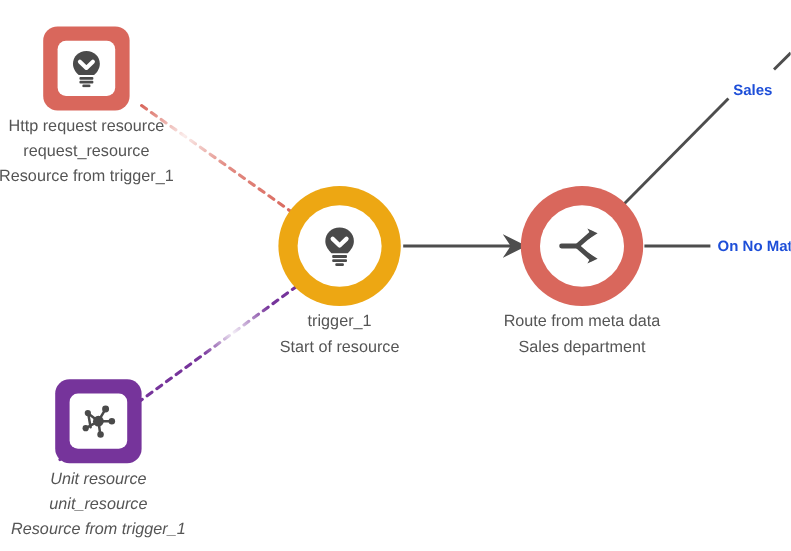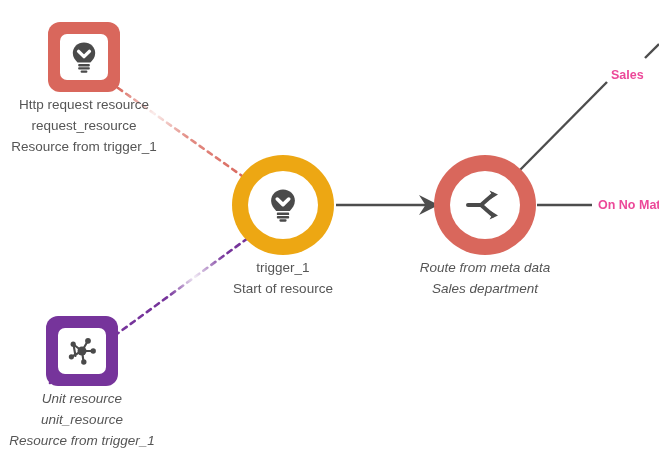--- a/index.html
+++ b/index.html
@@ -88,21 +88,21 @@
     left: 50%;
     transform: translateX(-50%);
   }
   .labels div { color: #555555; }
 
   
   .edge-label {
     position: absolute;
     font-size: 12.5px;
     font-weight: bold;
-    color: #ec4899;
+    color: #1d4ed8;
     white-space: nowrap;
   }
 </style>
 </head>
 <body>
 
 <div id="canvas">
 
   <svg class="edges" viewBox="0 0 659 459" xmlns="http://www.w3.org/2000/svg">
     <defs>
@@ -130,21 +130,21 @@
 
     <line x1="336" y1="205" x2="437" y2="205" stroke="#4d4d4d" stroke-width="2.4" marker-end="url(#arrowHead)"></line>
 
     <line x1="519" y1="171" x2="607" y2="82" stroke="#4d4d4d" stroke-width="2.4"></line>
 
     <line x1="645" y1="58" x2="659" y2="44" stroke="#4d4d4d" stroke-width="2.4"></line>
 
     <line x1="537" y1="205" x2="592" y2="205" stroke="#4d4d4d" stroke-width="2.4"></line>
   </svg>
 
-  <div class="node res-node res-red" style="left:48px; top:22px; width:72px;">
+  <div class="node res-node res-red" style="left:36px; top:22px; width:72px;">
     <div class="square">
       <div class="inner">
         <svg width="30" height="32" viewBox="0 0 30 32" xmlns="http://www.w3.org/2000/svg">
           <path d="M15 1.5 C 8.6 1.5 3.8 6.2 3.8 12.1 C 3.8 16.2 6.2 19.3 8.6 21.6 L 21.4 21.6 C 23.8 19.3 26.2 16.2 26.2 12.1 C 26.2 6.2 21.4 1.5 15 1.5 Z" fill="#4a4a4a"></path>
           <path d="M9.6 10.4 L 15 15.6 L 20.4 10.4" stroke="#ffffff" stroke-width="3.4" fill="none" stroke-linecap="round" stroke-linejoin="round"></path>
           <rect x="9.2" y="23.1" width="11.6" height="2.3" rx="0.8" fill="#4a4a4a"></rect>
           <rect x="9.2" y="26.3" width="11.6" height="2.3" rx="0.8" fill="#4a4a4a"></rect>
           <rect x="11.6" y="29.5" width="6.8" height="2.2" rx="1" fill="#4a4a4a"></rect>
         </svg>
       </div>
@@ -206,21 +206,21 @@
     <div class="ring">
       <div class="hole">
         <svg width="40" height="34" viewBox="0 0 40 34" xmlns="http://www.w3.org/2000/svg">
           <path d="M3 17 L 16 17 L 28 6.5" stroke="#4a4a4a" stroke-width="4" fill="none" stroke-linecap="round" stroke-linejoin="round"></path>
           <path d="M16 17 L 28 27.5" stroke="#4a4a4a" stroke-width="4" fill="none" stroke-linecap="round" stroke-linejoin="round"></path>
           <path d="M24.5 2.5 L 33 6.4 L 25 11.5 L 26.8 6.6 Z" fill="#4a4a4a"></path>
           <path d="M24.5 31.5 L 33 27.6 L 25 22.5 L 26.8 27.4 Z" fill="#4a4a4a"></path>
         </svg>
       </div>
     </div>
-    <div class="labels" style="top:102px;font-style:italic;">
+    <div class="labels" style="top:102px;">
       <div>Route from meta data</div>
       <div>Sales department</div>
     </div>
   </div>
 
   <div class="edge-label" style="left:611px; top:68px;">Sales</div>
 
   <div class="edge-label" style="left:598px; top:198px;">On No Matc</div>
 
 </div>

